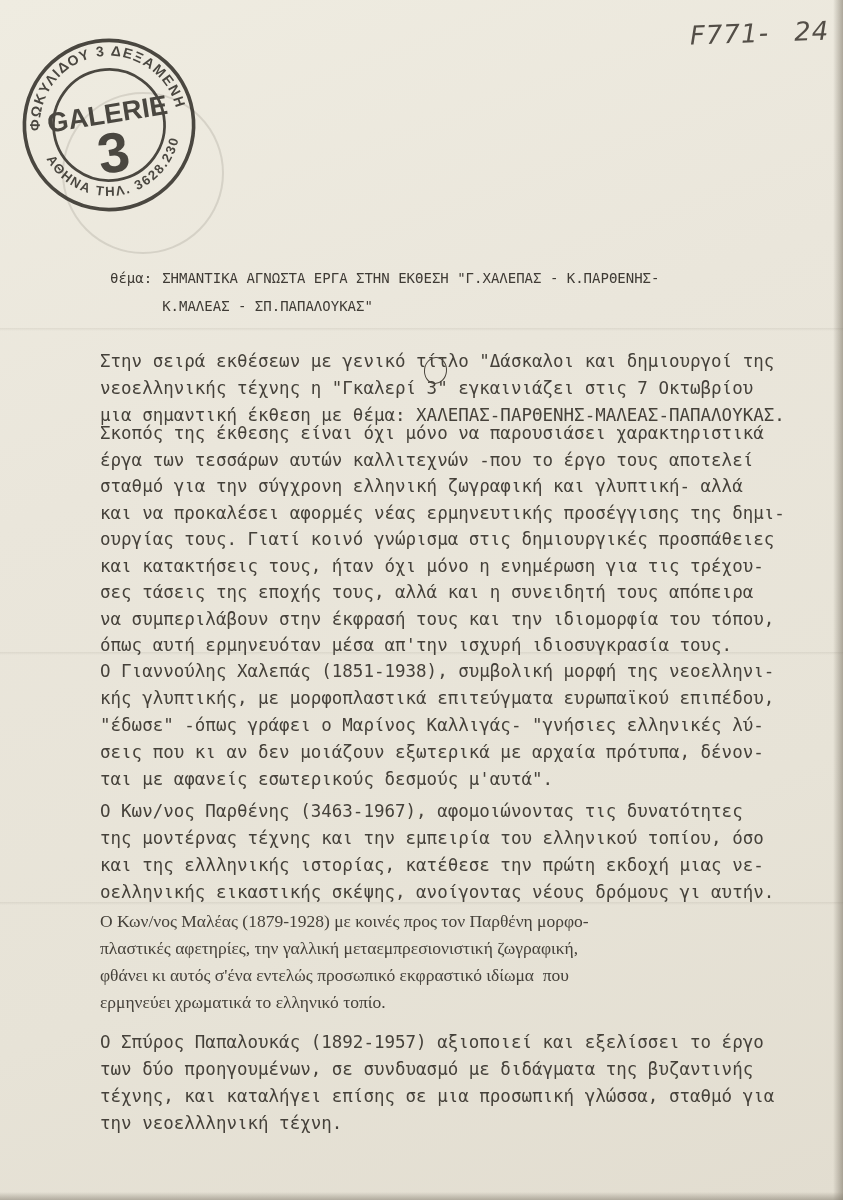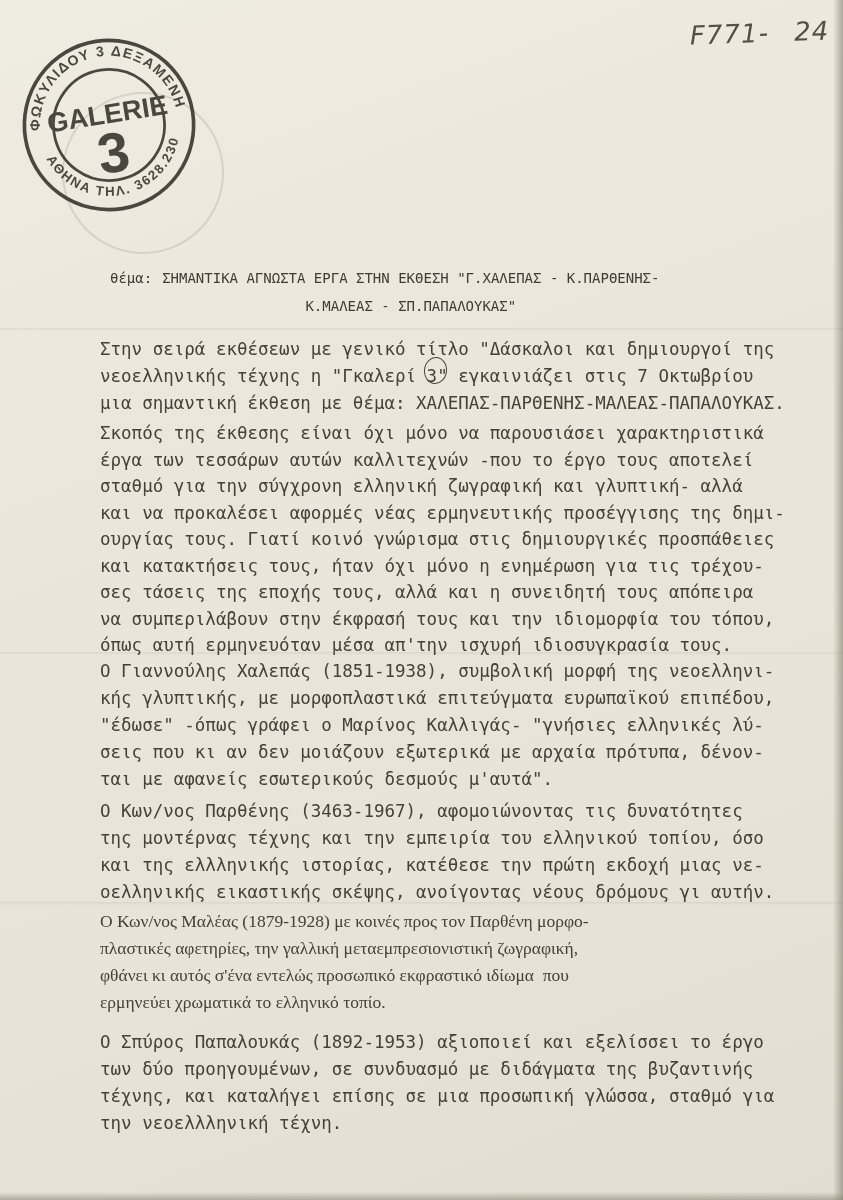--- a/index.html
+++ b/index.html
@@ -37,24 +37,24 @@
     font-family:"DejaVu Sans", sans-serif;font-style:italic;
     font-size:26px;color:#534e47;letter-spacing:1px;word-spacing:16px;
     transform:rotate(-2deg);}
 
   
   .doc-title{position:absolute;left:121px;top:231px;
     font-size:19px;font-weight:bold;color:#37332d;
     letter-spacing:2px;border-bottom:2.5px solid #37332d;padding-bottom:3px;}
   .subject{position:absolute;left:110px;top:264px;display:flex;gap:10px;
     font-size:14px;line-height:28px;color:#3f3b35;}
-  .subject .text{white-space:pre-wrap;text-align:center;}
+  .subject .text{white-space:pre-wrap;}
   .para{position:absolute;left:100px;width:712px;
     font-size:17.5px;line-height:27px;white-space:pre-wrap;color:#45413a;}
-  .p1{top:336px;}
+  .p1{top:348px;}
   .p2{top:420px;line-height:26.5px;}
   .p3{top:658px;}
   .p4{top:798px;}
   .p5{top:908px;font-family:Liberation Serif, serif;}
   .p6{top:1029px;}
   
   .circled-three{position:absolute;left:424px;top:357px;width:21px;height:25px;
     border:1.7px solid #4a453d;border-radius:50%;transform:rotate(6deg);}
 </style>
 </head>
@@ -117,18 +117,18 @@
 σεις που κι αν δεν μοιάζουν εξωτερικά με αρχαία πρότυπα, δένον-
 ται με αφανείς εσωτερικούς δεσμούς μ'αυτά".</div>
   <div class="para p4">Ο Κων/νος Παρθένης (3463-1967), αφομοιώνοντας τις δυνατότητες
 της μοντέρνας τέχνης και την εμπειρία του ελληνικού τοπίου, όσο
 και της ελλληνικής ιστορίας, κατέθεσε την πρώτη εκδοχή μιας νε-
 οελληνικής εικαστικής σκέψης, ανοίγοντας νέους δρόμους γι αυτήν.</div>
   <div class="para p5">Ο Κων/νος Μαλέας (1879-1928) με κοινές προς τον Παρθένη μορφο-
 πλαστικές αφετηρίες, την γαλλική μεταεμπρεσιονιστική ζωγραφική,
 φθάνει κι αυτός σ'ένα εντελώς προσωπικό εκφραστικό ιδίωμα  που
 ερμηνεύει χρωματικά το ελληνικό τοπίο.</div>
-  <div class="para p6">Ο Σπύρος Παπαλουκάς (1892-1953) αξιοποιεί και εξελίσσει το έργο
+  <div class="para p6">Ο Σπύρος Παπαλουκάς (1892-1957) αξιοποιεί και εξελίσσει το έργο
 των δύο προηγουμένων, σε συνδυασμό με διδάγματα της βυζαντινής
 τέχνης, και καταλήγει επίσης σε μια προσωπική γλώσσα, σταθμό για
 την νεοελλληνική τέχνη.</div>
 
 </div>
 
 </body></html>

